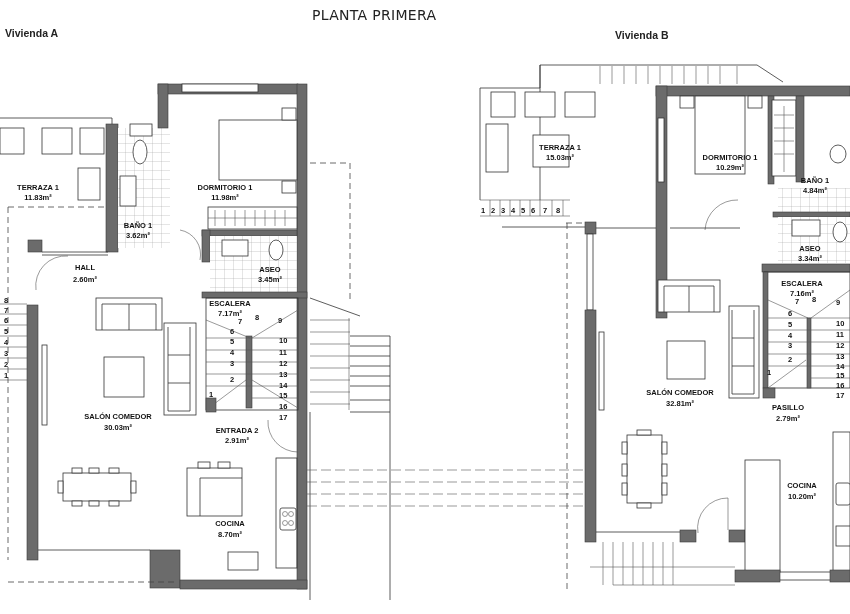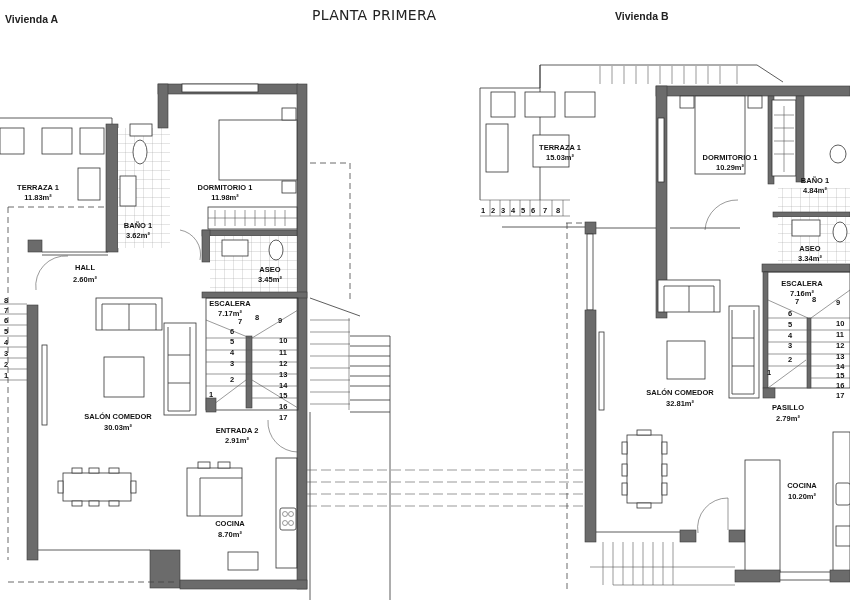--- a/index.html
+++ b/index.html
@@ -13,22 +13,22 @@
   .dash{fill:none;stroke:#444;stroke-width:0.8;stroke-dasharray:6 4;}
   .furn{fill:#fff;stroke:#333;stroke-width:0.8;}
   .tile{fill:url(#tiles);stroke:none;}
   .rlabel{font-family:"Liberation Sans",sans-serif;font-size:7.5px;font-weight:bold;fill:#111;text-anchor:middle;}
   .step{font-family:"Liberation Sans",sans-serif;font-size:7.5px;font-weight:bold;fill:#111;}
 </style>
 </head>
 <body>
 
 <div class="title">PLANTA PRIMERA</div>
-<div class="vlabel" style="left:5px;top:13px;">Vivienda A</div>
-<div class="vlabel" style="left:615px;top:10px;">Vivienda B</div>
+<div class="vlabel" style="left:5px;top:27px;">Vivienda A</div>
+<div class="vlabel" style="left:615px;top:29px;">Vivienda B</div>
 
 <svg width="850" height="614" viewBox="0 0 850 614">
   <defs>
     <pattern id="tiles" width="9" height="9" patternUnits="userSpaceOnUse">
       <rect width="9" height="9" fill="#fff"></rect>
       <path d="M9 0 V9 M0 9 H9" stroke="#999" stroke-width="0.5"></path>
     </pattern>
   </defs>
 
   <g>

